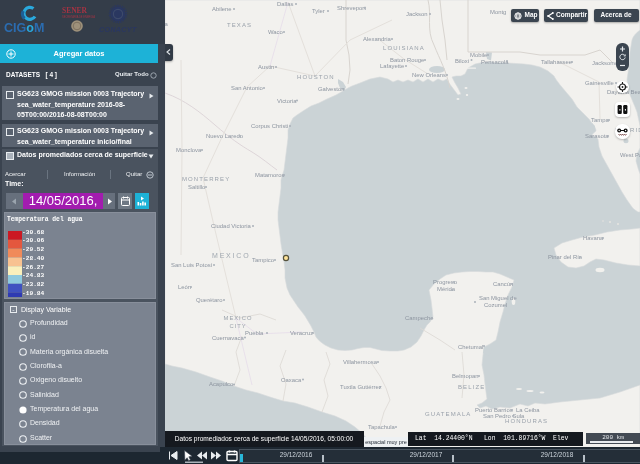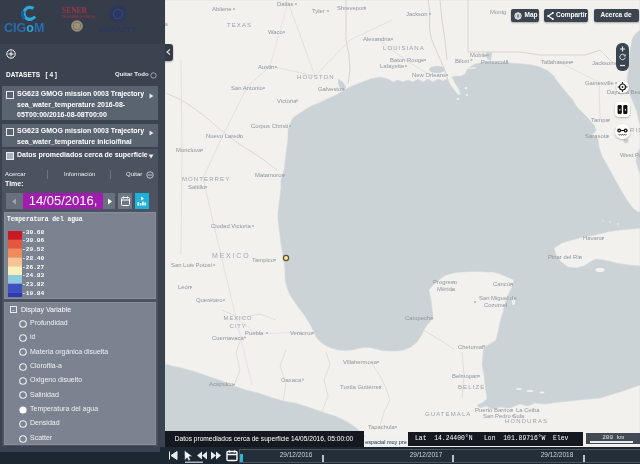--- a/index.html
+++ b/index.html
@@ -299,20 +299,21 @@
     <text x="62" y="17.5" font-size="2.6" fill="#a63343" font-family="Liberation Sans,sans-serif">SECRETARÍA DE ENERGÍA</text>
     <circle cx="77" cy="26" r="5.8" fill="#9e917b"></circle>
     <circle cx="77" cy="26" r="3.8" fill="none" stroke="#7e7260" stroke-width="1"></circle>
 
     <circle cx="118" cy="14" r="7.6" fill="#2a3760"></circle>
     <circle cx="118" cy="14" r="8.4" fill="none" stroke="#2a3760" stroke-width="1.6" stroke-dasharray="1.3 1.1"></circle>
     <circle cx="118" cy="14" r="4.6" fill="none" stroke="#3d4a6b" stroke-width="1.2"></circle>
     <text x="99" y="31.5" font-size="7.2" font-weight="bold" font-style="italic" fill="#2a3760" font-family="Liberation Sans,sans-serif" letter-spacing="0.3">CONACYT</text>
   </svg>
 
+  <div class="abs" style="left:0;top:44px;width:158px;height:19px;background:#1db2d7;color:#fff;font-size:7.5px;font-weight:bold;line-height:19px;text-align:center;">Agregar datos</div>
   <svg class="abs" style="left:6px;top:49px;" width="10" height="10" viewBox="0 0 10 10">
     <circle cx="5" cy="5" r="4.2" fill="none" stroke="#fff" stroke-width="1"></circle>
     <path d="M5,2.5 v5 M2.5,5 h5" stroke="#fff" stroke-width="1"></path>
   </svg>
 
   <div class="abs" style="left:6px;top:70.5px;color:#fff;font-size:6.5px;font-weight:bold;">DATASETS&nbsp;&nbsp;&nbsp;[ 4 ]</div>
   <div class="abs" style="left:115px;top:71px;color:#e8ecef;font-size:6px;font-weight:bold;">Quitar Todo</div>
   <svg class="abs" style="left:149.5px;top:71.5px;" width="7" height="7" viewBox="0 0 7 7">
       <circle cx="3.5" cy="3.5" r="2.7" fill="none" stroke="#9aa3ad" stroke-width="1"></circle>
     </svg>

